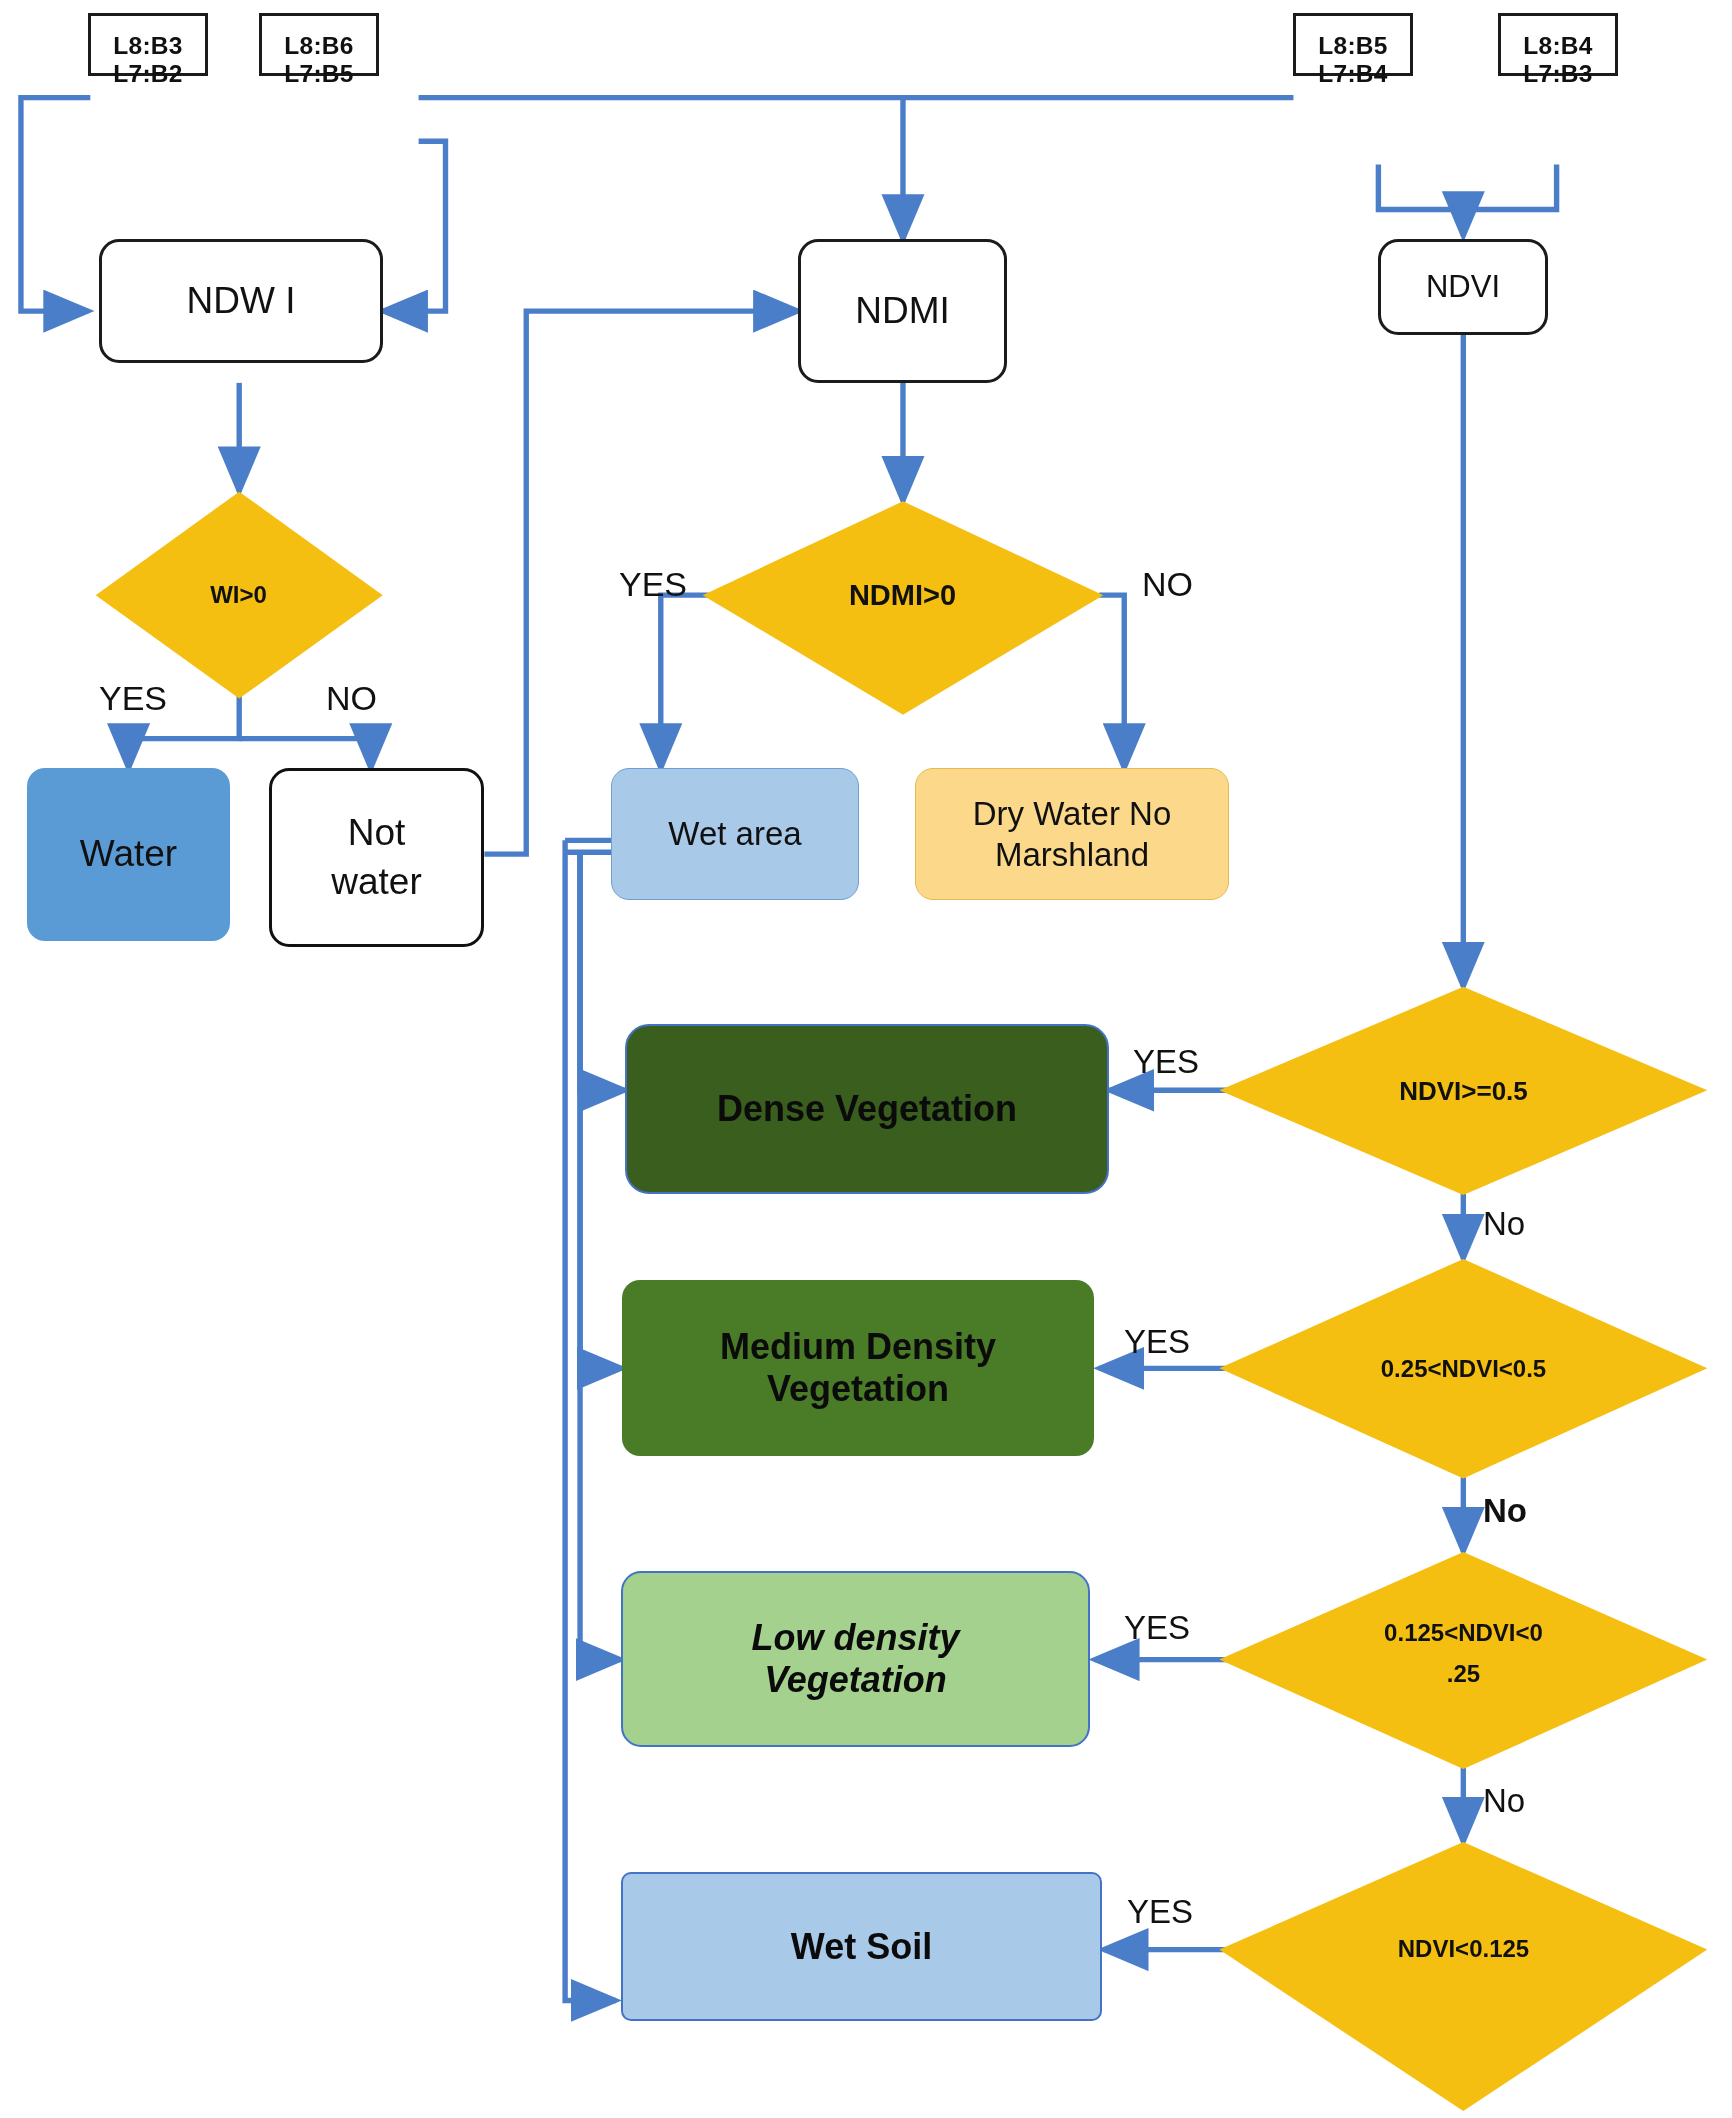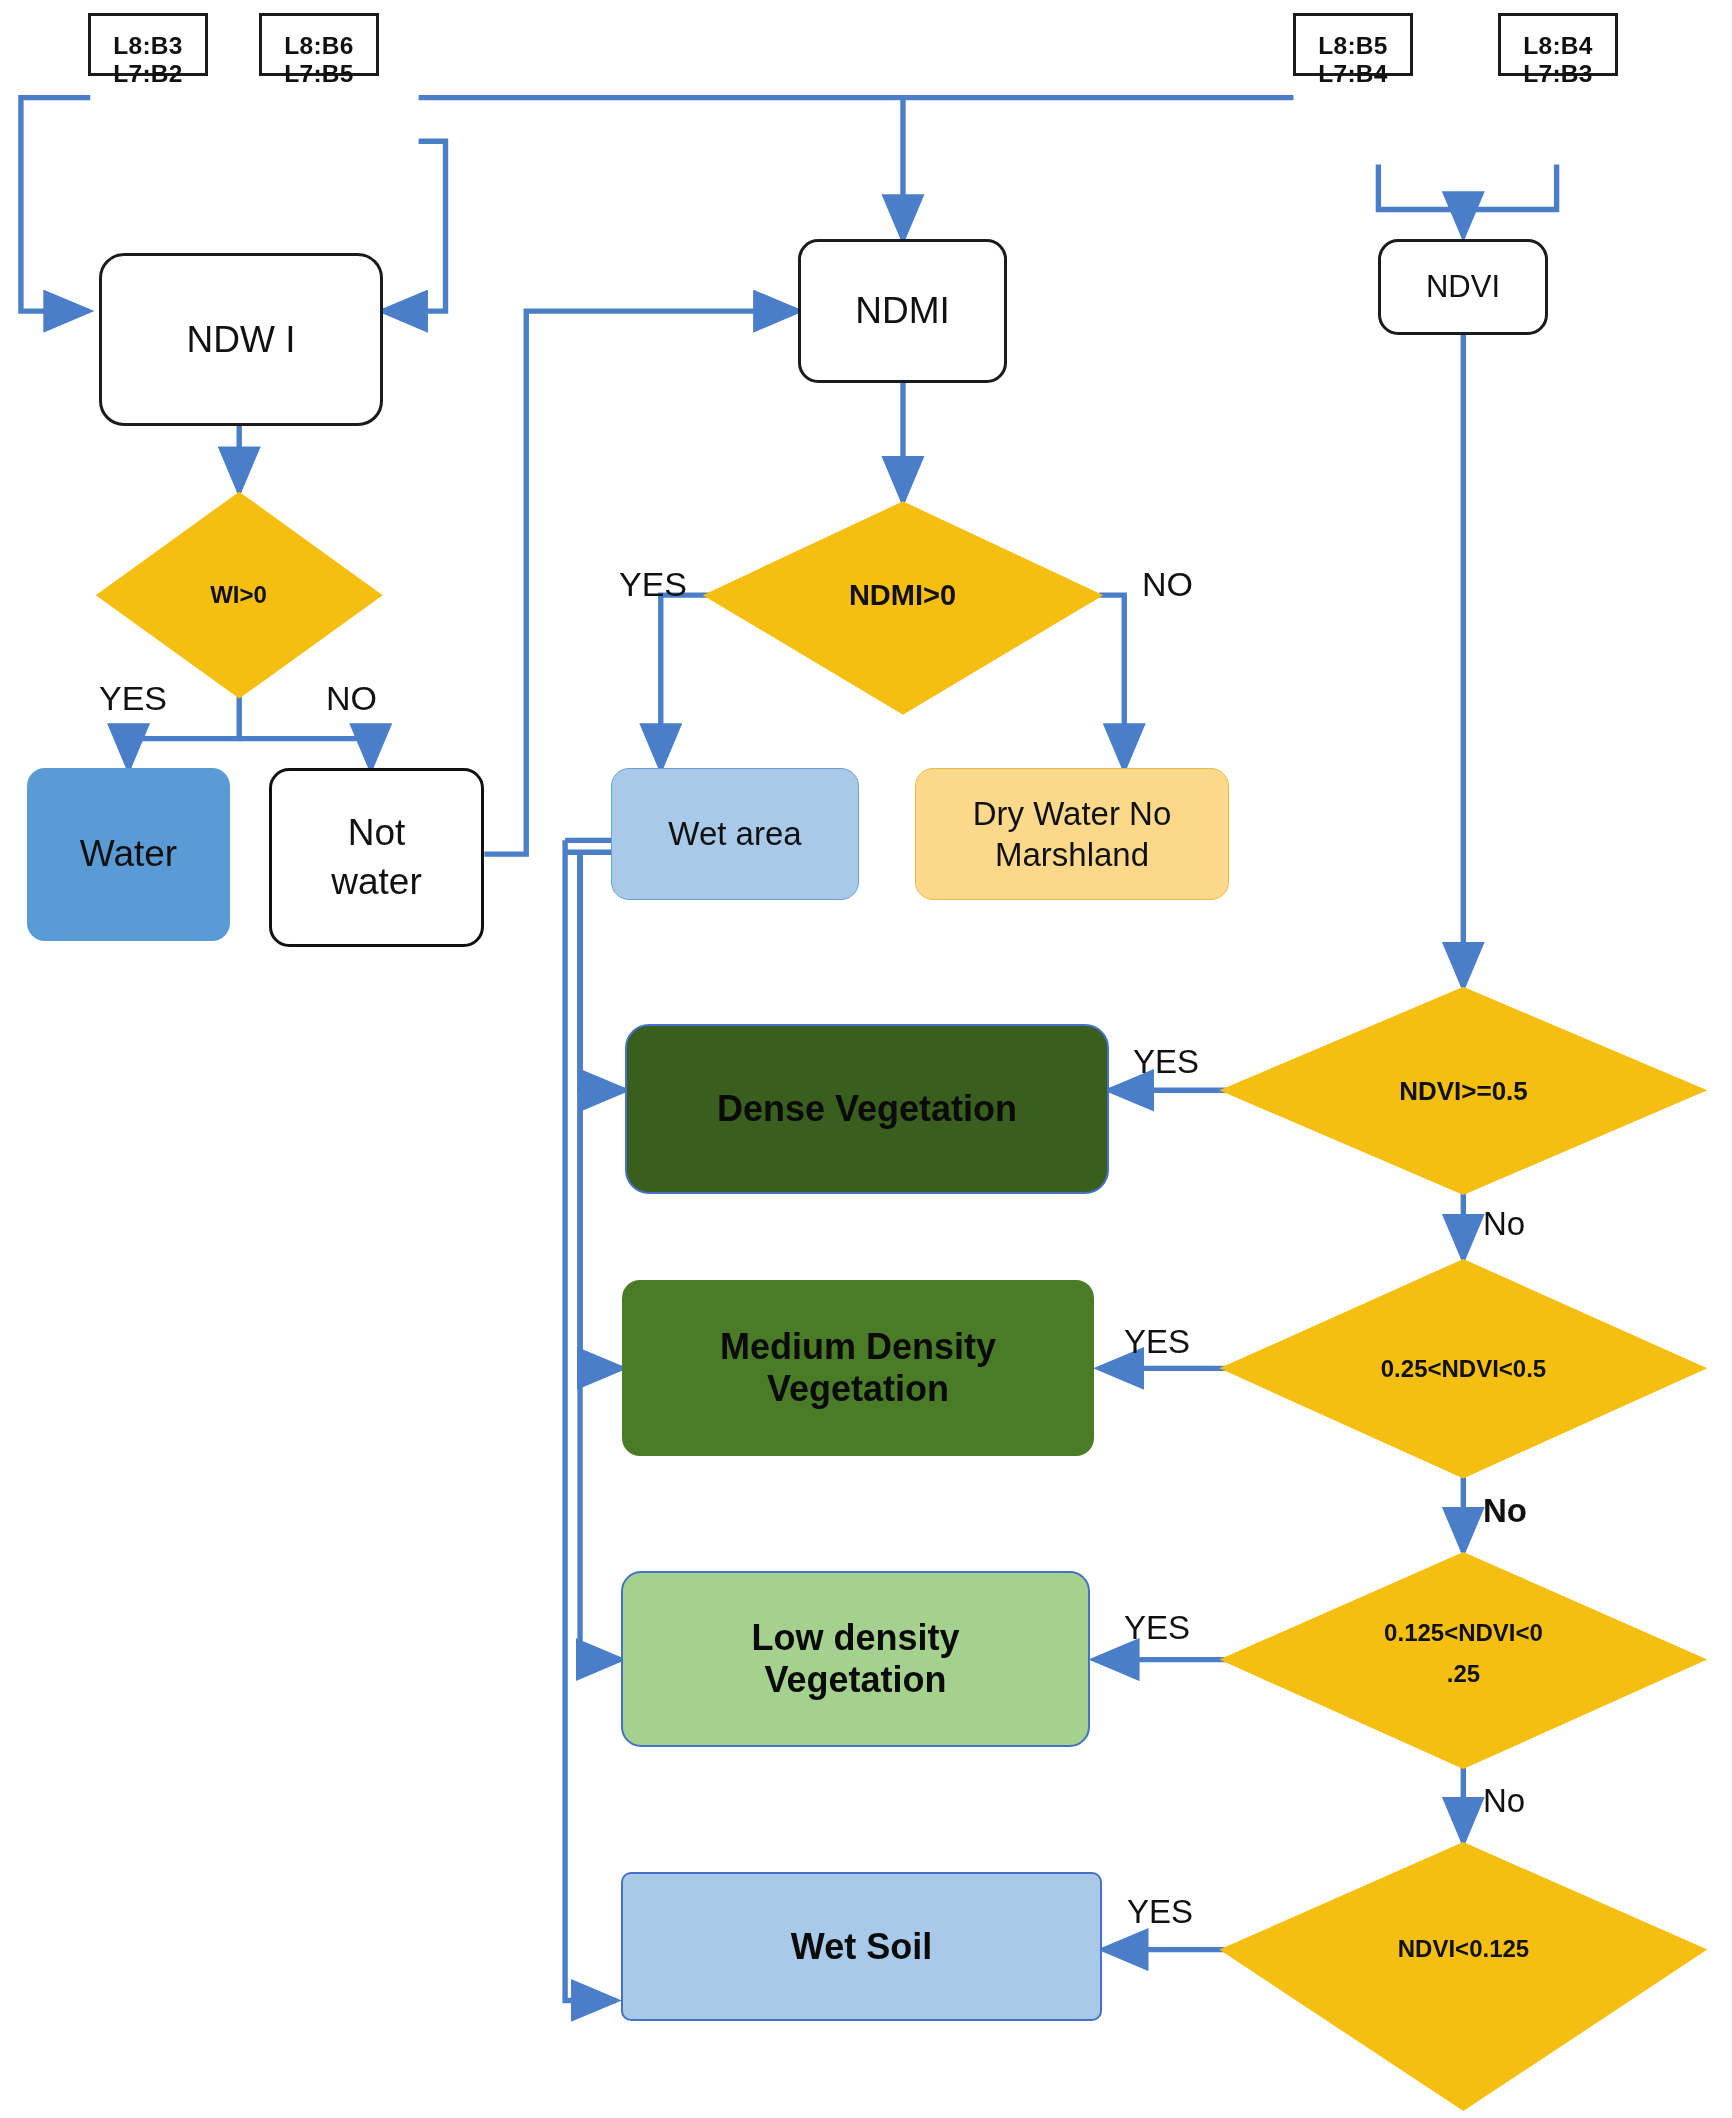--- a/index.html
+++ b/index.html
@@ -35,21 +35,21 @@
 
   .dryarea{background:#fcd98a;border:1.8px solid #e8b94e;}
   .dryarea span{font-size:33px;color:#111;}
 
   .dense{background:#3a5e1e;border:2.4px solid #4472c4;border-radius:24px;}
   .dense span{font-size:36px;font-weight:bold;color:#0b0b0b;}
 
   .medium{background:#4a7c28;border-radius:18px;}
   .medium span{font-size:36px;font-weight:bold;color:#0b0b0b;}
 
-  .lowdens{background:#a5d18e;border:2.4px solid #4472c4;border-radius:20.3px;}
+  .lowdens{background:#a5d18e;border:2.4px solid #4472c4;border-radius:20.3px;font-style:italic;}
   .lowdens span{font-size:36px;font-weight:bold;color:#0b0b0b;}
 
   .wetsoil{background:#a9c9e8;border:2.4px solid #4472c4;border-radius:10px;}
   .wetsoil span{font-size:36px;font-weight:bold;color:#0b0b0b;}
 
   
   .dlabel{position:absolute;display:flex;align-items:center;justify-content:center;
           text-align:center;font-weight:bold;color:#111;pointer-events:none;}
 
   
@@ -138,21 +138,21 @@
   <div class="node band" style="left:1293px;top:13px;width:120px;height:63px;">
     <span>L8:B5</span>
     <span>L7:B4</span>
   </div>
 
   <div class="node band" style="left:1498px;top:13px;width:120px;height:63px;">
     <span>L8:B4</span>
     <span>L7:B3</span>
   </div>
 
-  <div class="node index" style="left:99px;top:253px;width:284px;height:173px;border-radius:25px;">
+  <div class="node index" style="left:99px;top:239px;width:284px;height:124px;">
     <span>NDW I</span>
   </div>
 
   <div class="node index" style="left:798px;top:239px;width:209px;height:144px;">
     <span>NDMI</span>
   </div>
 
   <div class="node index small" style="left:1378px;top:239px;width:170px;height:96px;">
     <span>NDVI</span>
   </div>

